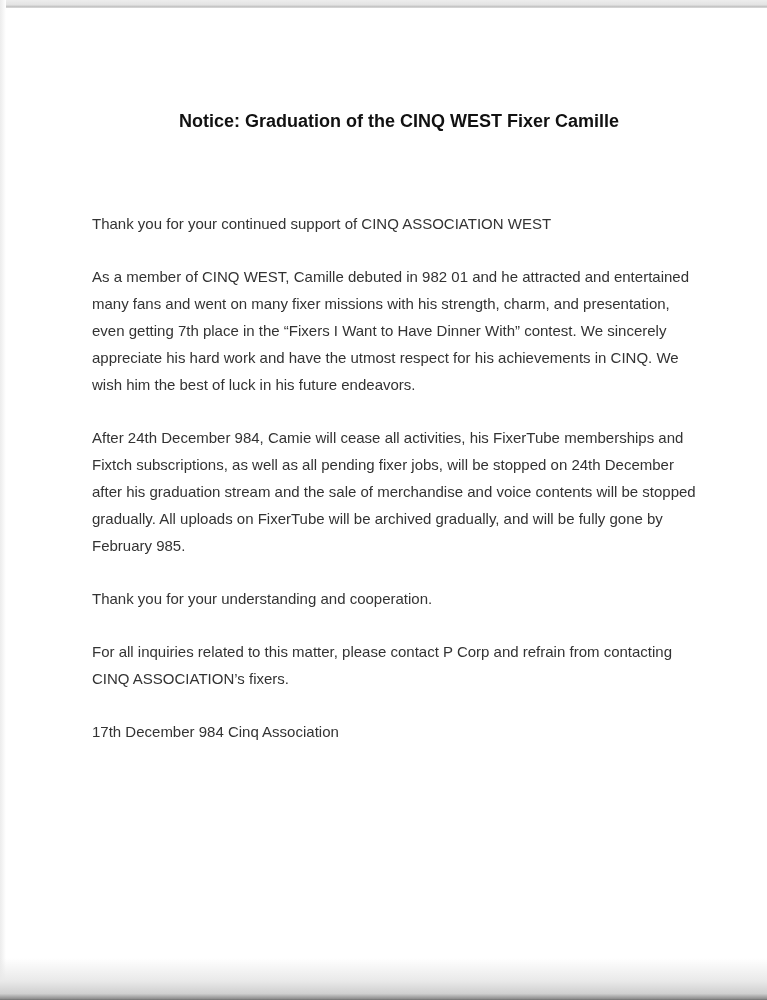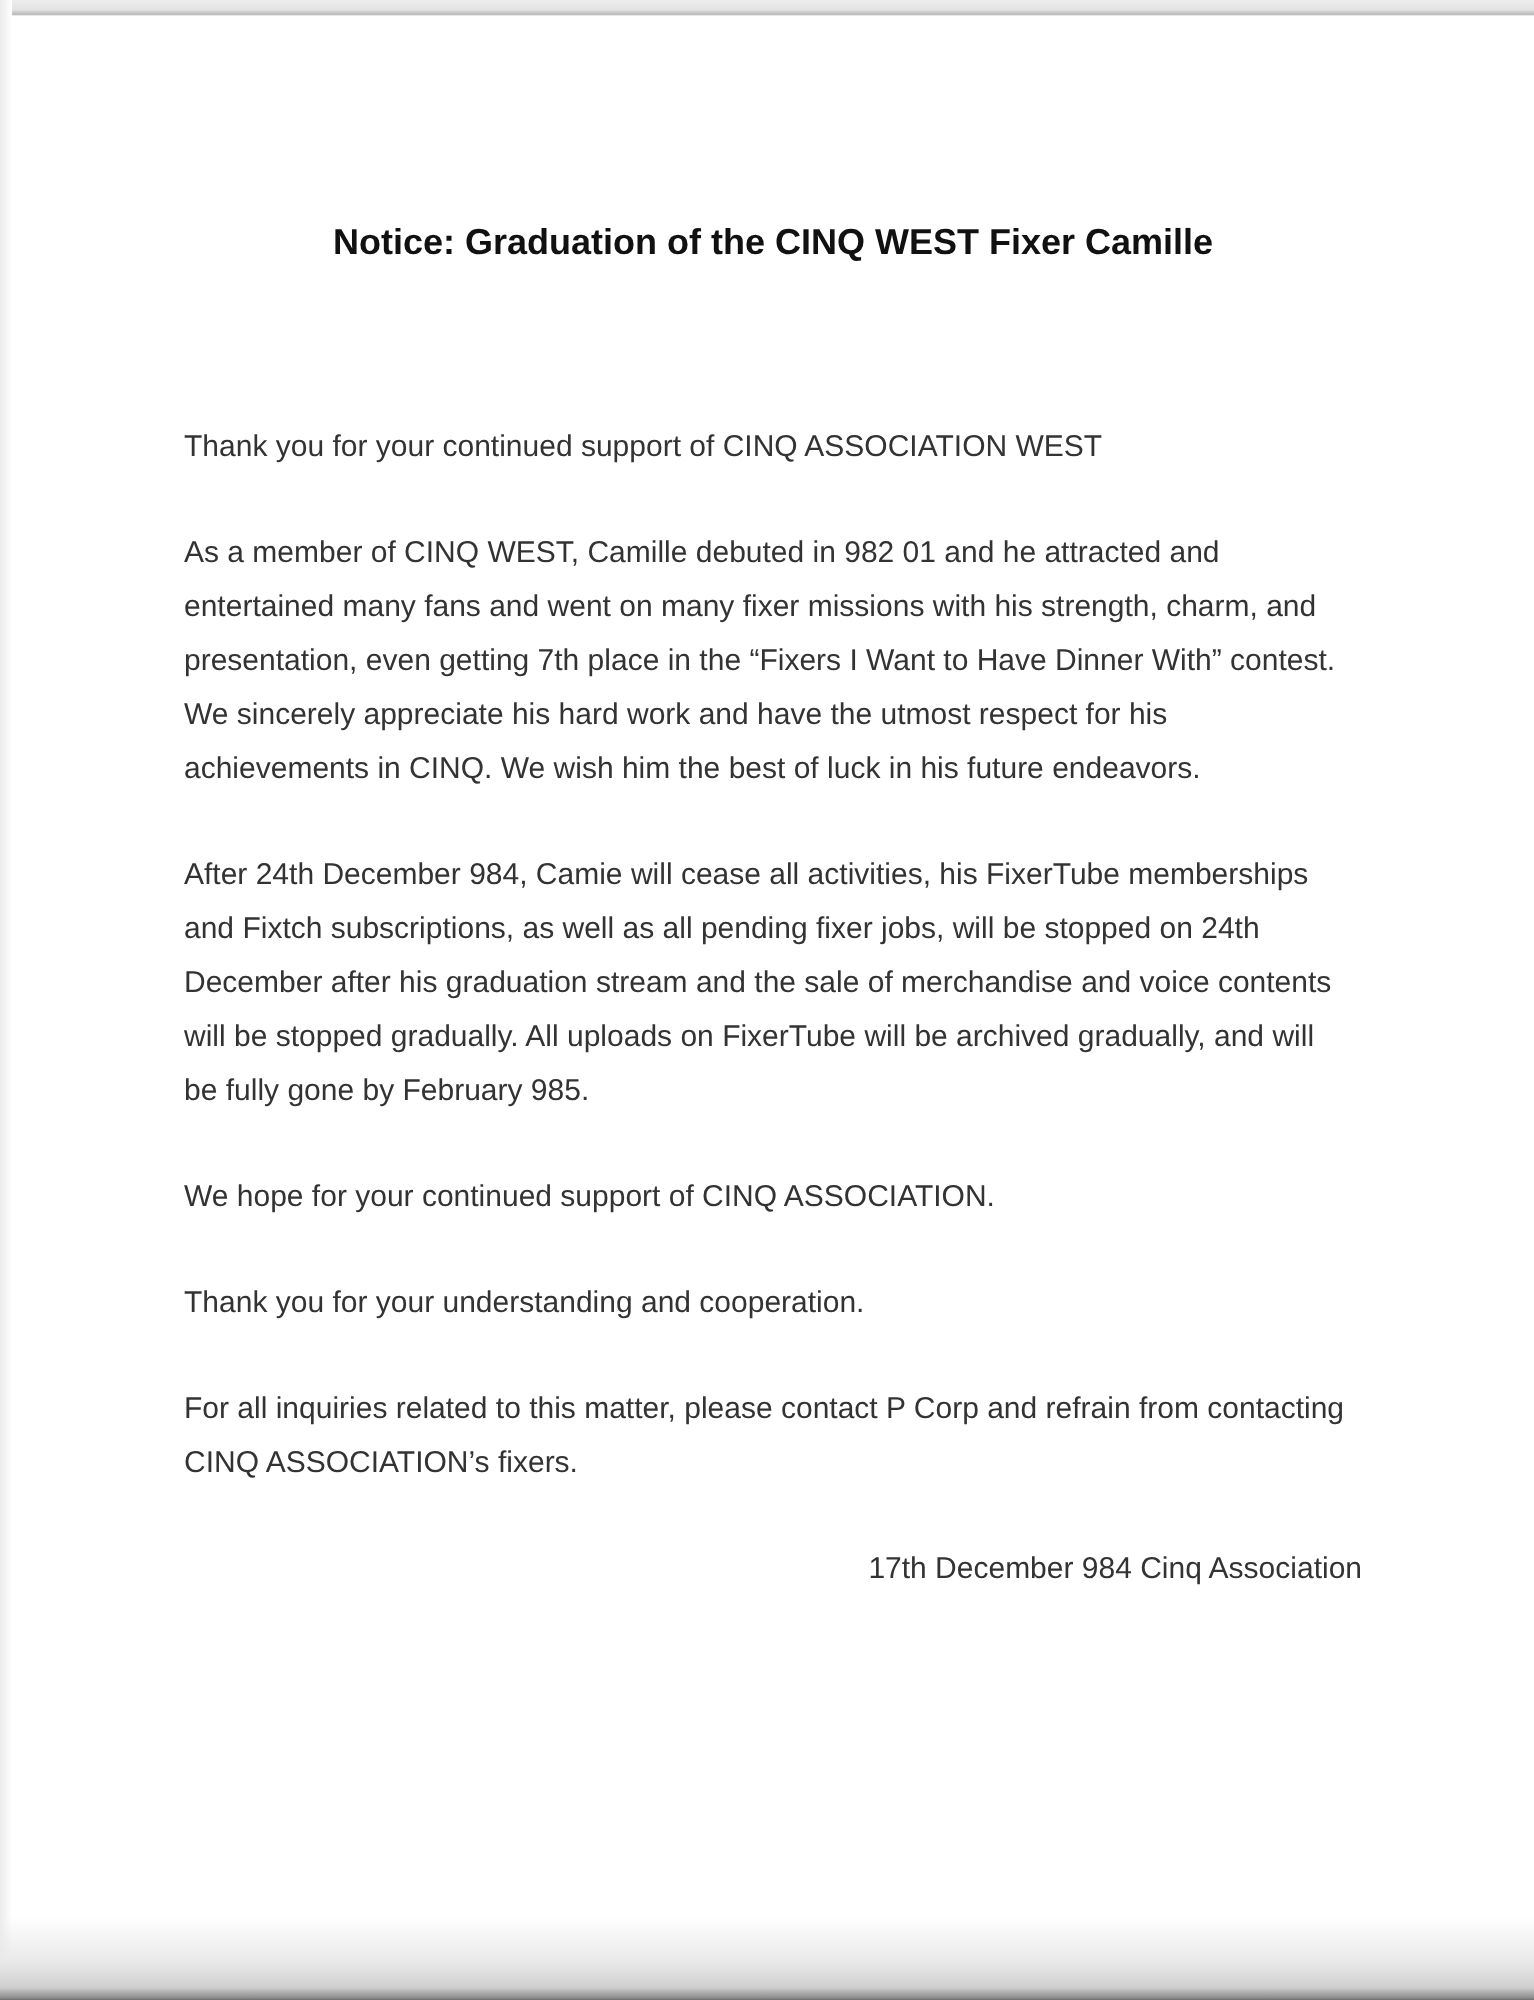--- a/index.html
+++ b/index.html
@@ -34,21 +34,21 @@
   }
   .edge-bottom {
     position: absolute;
     left: 0; right: 0; bottom: 0;
     height: 42px;
     background: linear-gradient(to bottom, rgba(255,255,255,0) 0%, #e9e9e9 55%, #cfcfcf 85%, #8f8f8f 97%, #6f6f6f 100%);
   }
   .content {
     position: absolute;
     top: 0; left: 0; right: 0;
-    padding: 0 86px 0 92px;
+    padding: 0 61px 0 92px;
     box-sizing: border-box;
   }
   .title {
     margin: 110px 0 78px 0;
     text-align: center;
     font-size: 18px;
     line-height: 22px;
     font-weight: bold;
     color: #111111;
   }
@@ -56,41 +56,39 @@
     margin: 0 4px 26px 0;
     font-size: 15px;
     line-height: 27px;
     color: #333333;
   }
   .signature {
     margin: 0;
     font-size: 15px;
     line-height: 27px;
     color: #333333;
-    text-align: right;
   }
 </style>
 </head>
 <body>
 
 <div class="page">
   <div class="edge-top"></div>
   <div class="edge-left"></div>
 
   <div class="content">
     <h1 class="title">Notice: Graduation of the CINQ WEST Fixer Camille</h1>
 
     <p class="para">Thank you for your continued support of CINQ ASSOCIATION WEST</p>
 
 
     <p class="para">As a member of CINQ WEST, Camille debuted in 982 01 and he attracted and entertained many fans and went on many fixer missions with his strength, charm, and presentation, even getting 7th place in the “Fixers I Want to Have Dinner With” contest. We sincerely appreciate his hard work and have the utmost respect for his achievements in CINQ. We wish him the best of luck in his future endeavors.</p>
 
     <p class="para">After 24th December 984, Camie will cease all activities, his FixerTube memberships and Fixtch subscriptions, as well as all pending fixer jobs, will be stopped on 24th December after his graduation stream and the sale of merchandise and voice contents will be stopped gradually. All uploads on FixerTube will be archived gradually, and will be fully gone by February 985.</p>
 
-    <p class="para">We hope for your continued support of CINQ ASSOCIATION.</p>
 
     <p class="para">Thank you for your understanding and cooperation.</p>
 
     <p class="para">For all inquiries related to this matter, please contact P Corp and refrain from contacting CINQ ASSOCIATION’s fixers.</p>
 
     <p class="signature">17th December 984 Cinq Association</p>
   </div>
 
   <div class="edge-bottom"></div>
 </div>

